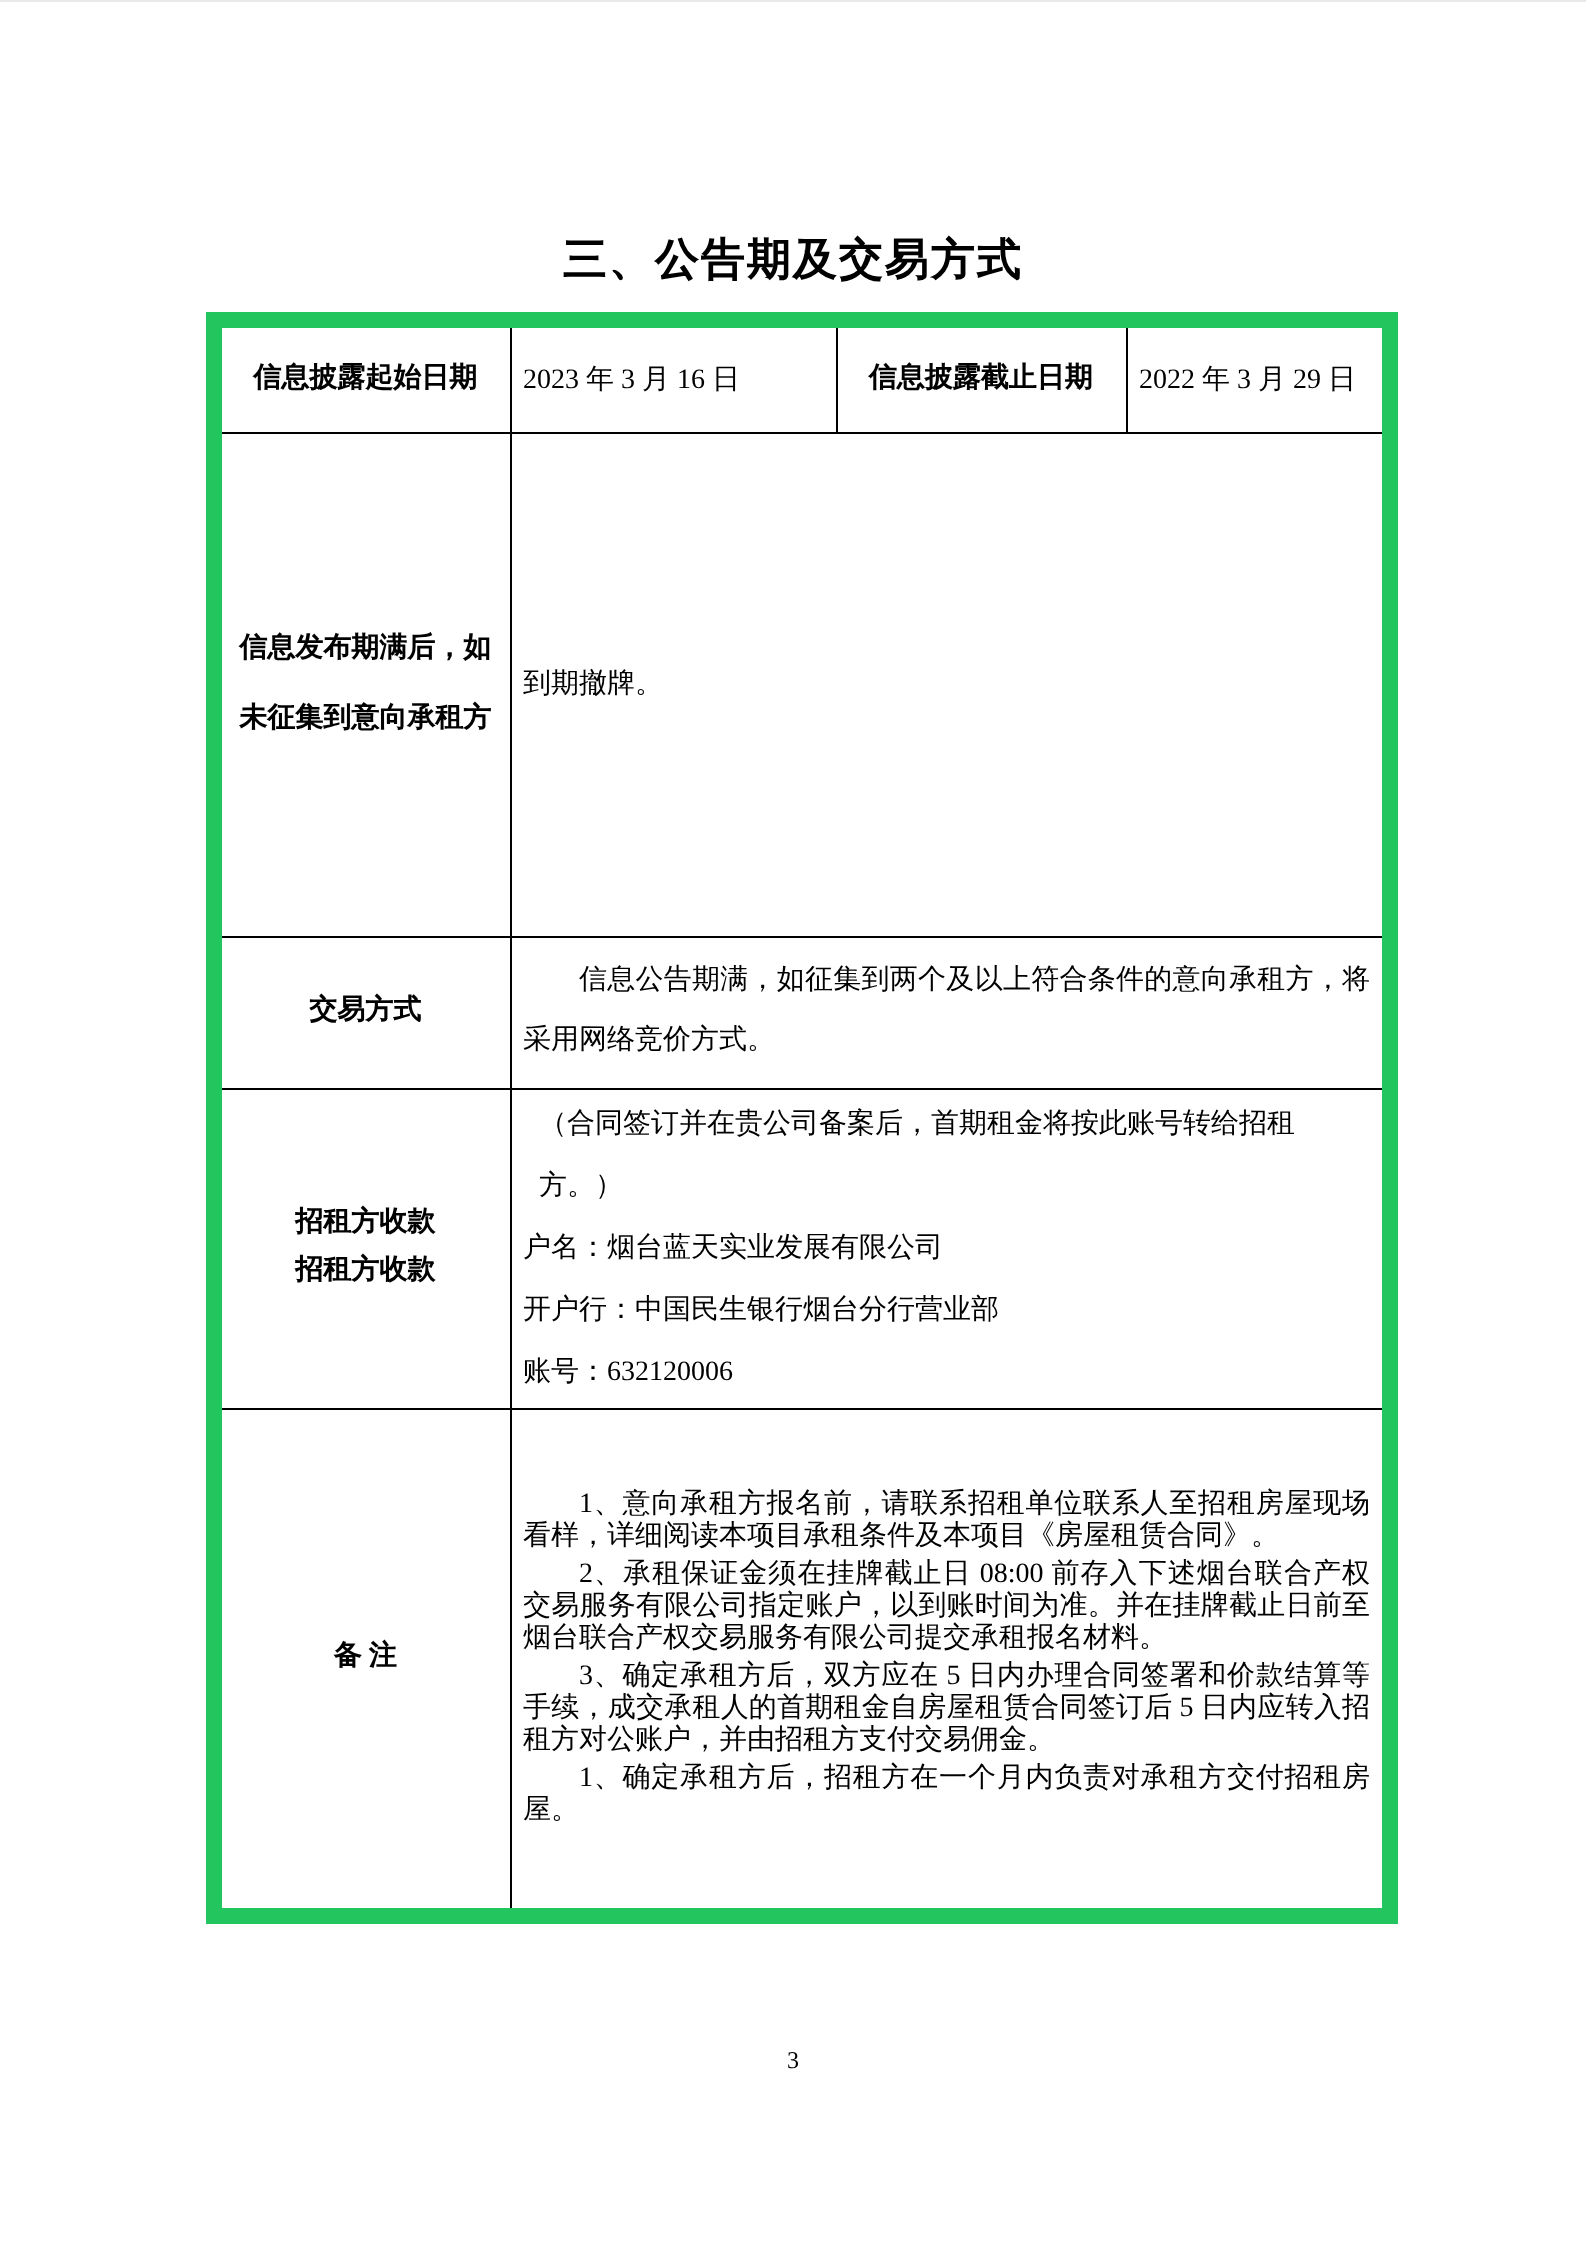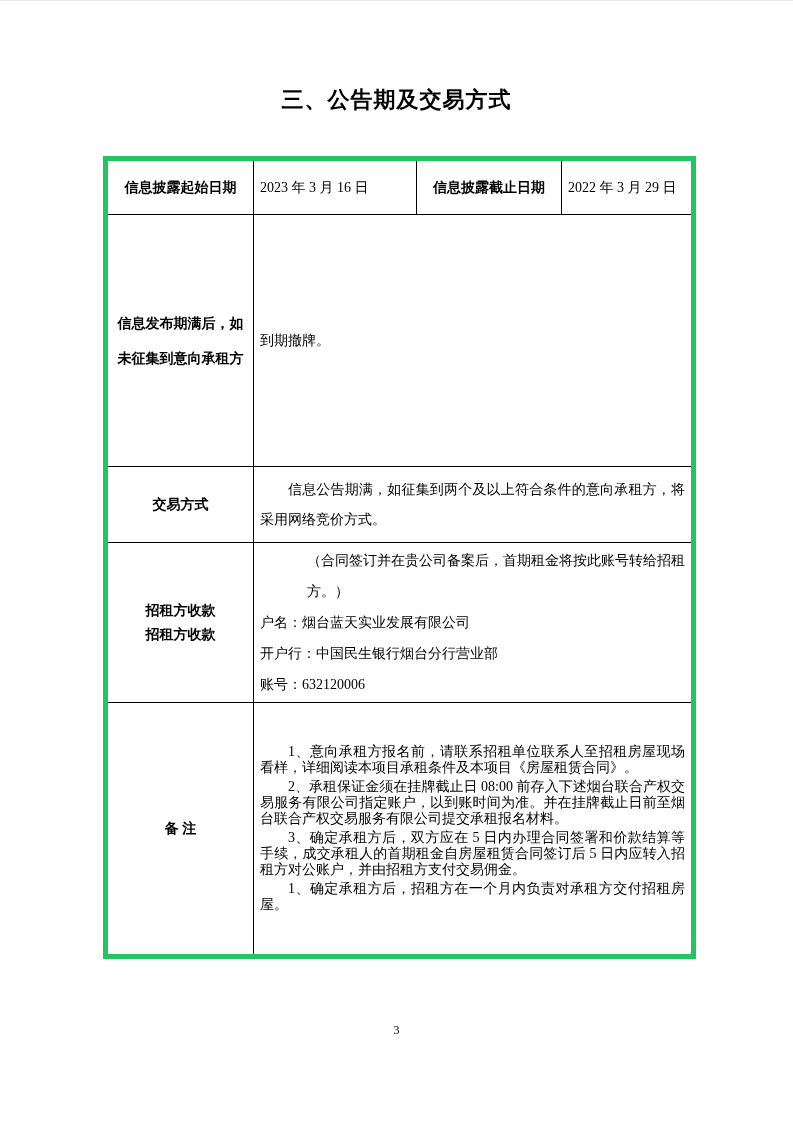--- a/index.html
+++ b/index.html
@@ -8,36 +8,36 @@
     width: 793px;
     height: 1122px;
     background: #ffffff;
     position: relative;
     font-family: "Liberation Serif", "DejaVu Serif", serif;
     color: #000000;
     border-top: 1px solid #e9e9e9;
   }
   .doc-title {
     position: absolute;
-    top: 84px;
+    top: 114px;
     left: 0;
     width: 100%;
     text-align: center;
     font-size: 22px;
     font-weight: bold;
     letter-spacing: 1px;
   }
   table.main-table {
     position: absolute;
     left: 103px;
     top: 155px;
     width: 588px;
     border-collapse: collapse;
     table-layout: fixed;
-    border: 5px solid #22c55e;
+    border: 8px solid #22c55e;
   }
   table.main-table td {
     border: 1px solid #000000;
     vertical-align: middle;
     font-size: 14px;
     padding: 2px 6px;
   }
   td.label-cell {
     font-weight: bold;
     font-size: 15px;
@@ -64,21 +64,21 @@
     margin: 4px 0;
     text-indent: 2em;
     line-height: 30px;
     text-align: justify;
   }
   td.account-cell { padding: 8px 14px; }
   td.account-cell .acct-line {
     line-height: 31px;
     text-align: left;
   }
-  .acct-note { padding-left: 8px; margin-left: 39px; }
+  .acct-note { padding-left: 8px; }
   td.remarks-cell { padding: 5px 14px 5px 14px; }
   td.remarks-cell p {
     margin: 3px 0;
     text-indent: 2em;
     line-height: 16px;
     text-align: justify;
   }
   .page-number {
     position: absolute;
     top: 1022px;

